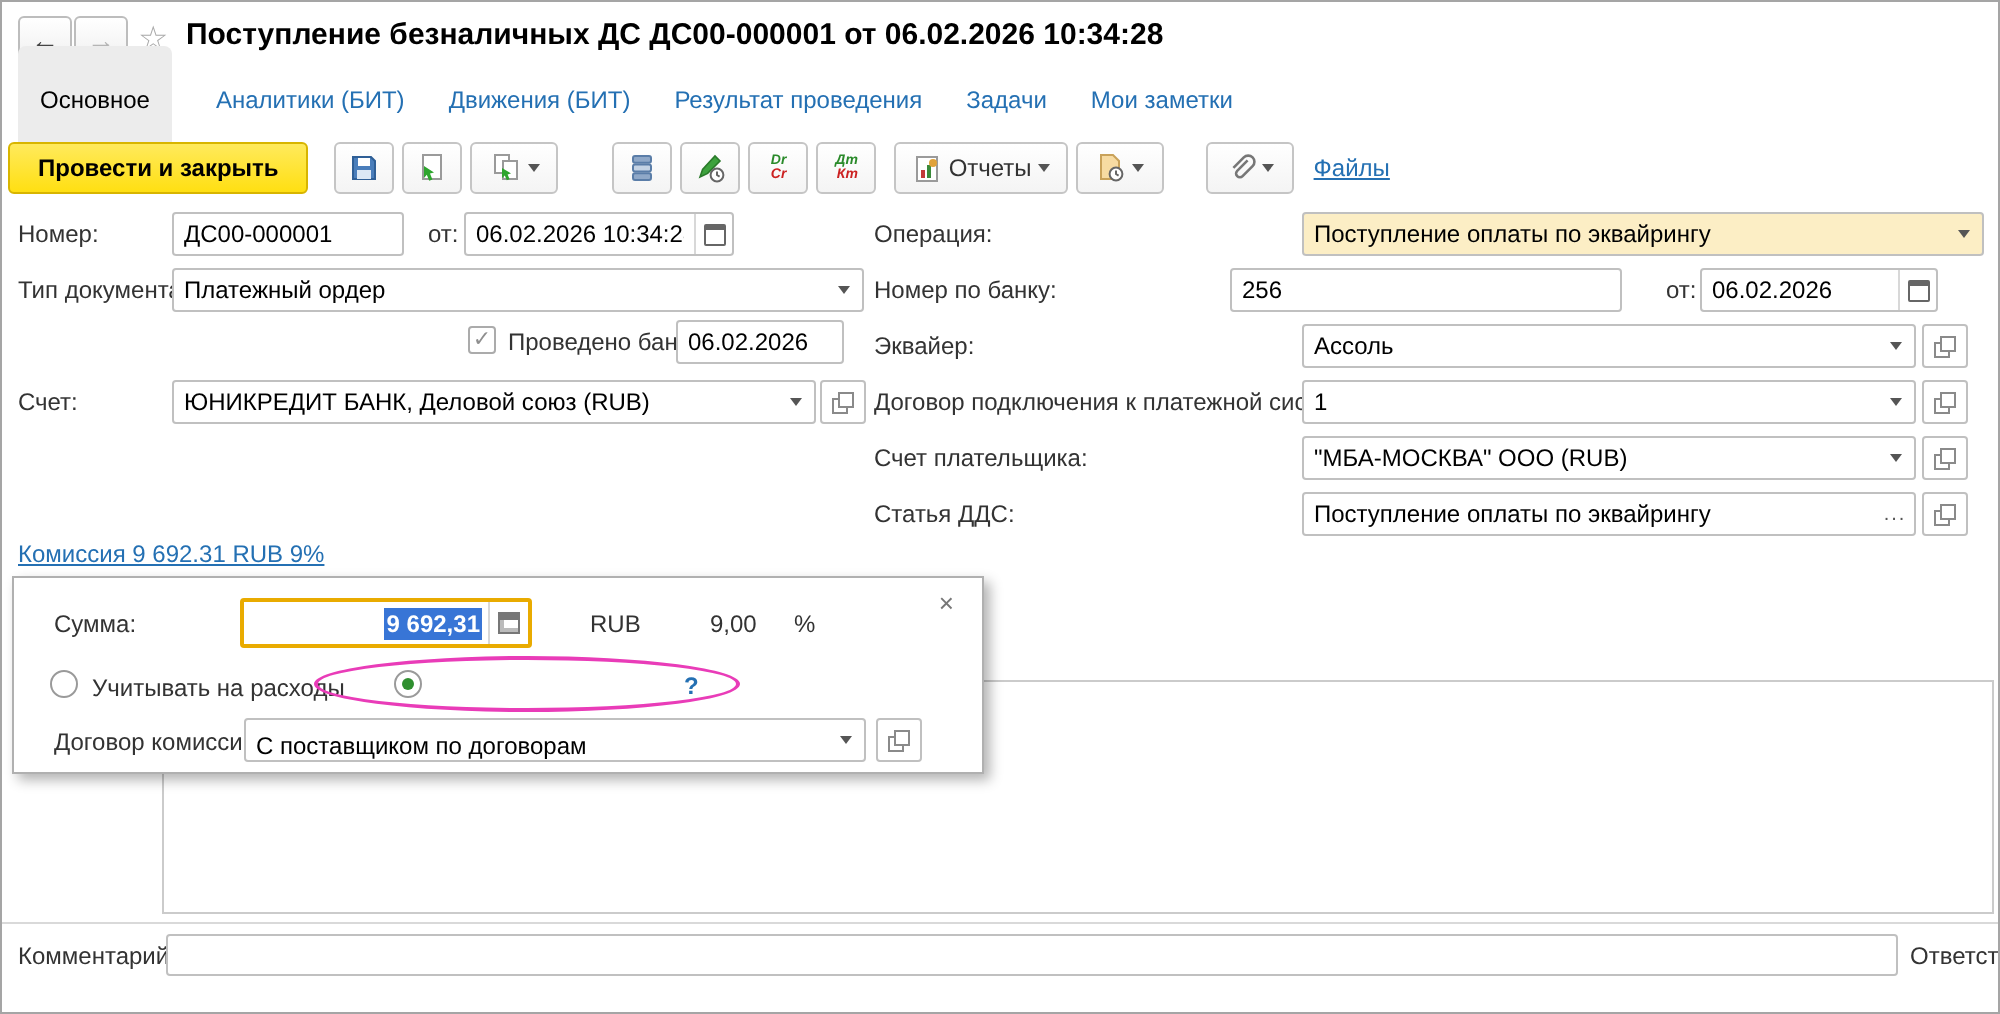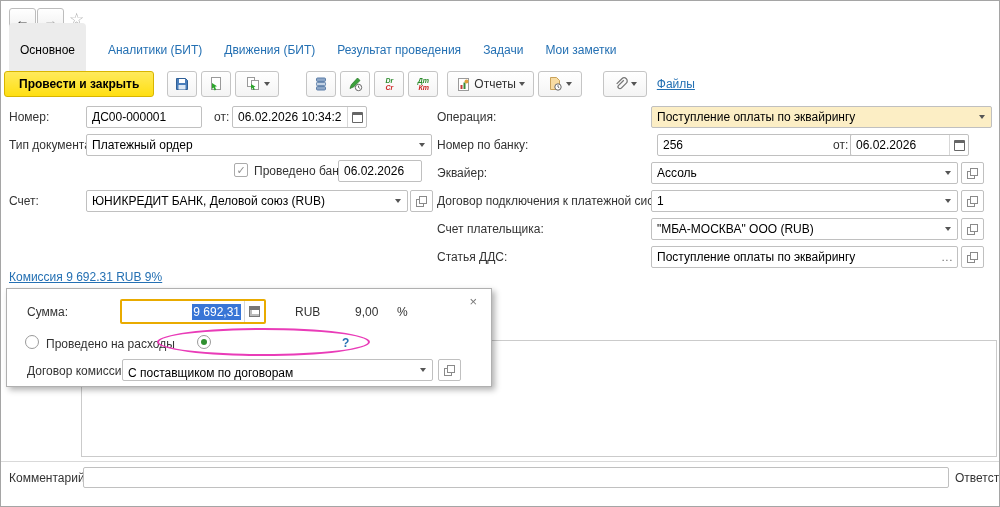--- a/index.html
+++ b/index.html
@@ -77,21 +77,21 @@
     position:absolute; left:5px; top:287px; width:486px; height:99px;
     background:#fff; border:1px solid #b0b0b0; box-shadow:3px 3px 6px rgba(0,0,0,0.3);
     z-index:10;
   }
   .popup .close { position:absolute; right:14px; top:5px; color:#777; font-size:13px; cursor:pointer; }
   .sumfield {
     position:absolute; left:113px; top:10px; width:146px; height:25px;
     border:2px solid #e9ab00; border-radius:2px; background:#fff;
     display:flex; align-items:center;
   }
-  .sumval { flex:1; text-align:right; padding-right:3px; font-size:12px; }
+  .sumval { flex:1; text-align:right; padding-right:3px; font-size:12px;font-weight:bold; }
   .sumval span { background:#3875d6; color:#fff; padding:1px 1px; }
   .calc-cell { width:20px; align-self:stretch; border-left:1px solid #d8d8d8; display:flex; align-items:center; justify-content:center; cursor:pointer; }
   .calc-ic { width:11px; height:11px; border:1px solid #777; border-top:4px solid #777; background:#fff; box-shadow:inset 2px -2px 0 #bbb; }
   .radio { position:absolute; width:14px; height:14px; border:1px solid #9a9a9a; border-radius:50%; background:#fff; }
   .radio.on::after { content:""; position:absolute; left:3px; top:3px; width:6px; height:6px; border-radius:50%; background:#2f8f2f; }
   .annot-ellipse {
     position:absolute; left:150px; top:39px; width:213px; height:28px;
     border:2px solid #e93cb8; border-radius:50%; pointer-events:none; z-index:12;
   }
   .help { color:#2470b3; font-weight:bold; cursor:pointer; }
@@ -103,20 +103,21 @@
 
 <div id="window">
 
   <div class="nav-btn" style="left:8px;">
     <span>←</span>
   </div>
   <div class="nav-btn disabled" style="left:36px;">
     <span>→</span>
   </div>
   <div class="star">☆</div>
+  <div class="title">Поступление безналичных ДС ДС00-000001 от 06.02.2026 10:34:28</div>
 
   <div class="tabs">
     <span class="tab-chip">Основное</span>
     <span class="tab-link">Аналитики (БИТ)</span>
     <span class="tab-link">Движения (БИТ)</span>
     <span class="tab-link">Результат проведения</span>
     <span class="tab-link">Задачи</span>
     <span class="tab-link">Мои заметки</span>
   </div>
 
@@ -244,21 +245,21 @@
 
   <div class="lbl" style="left:436px; top:109px;">Операция:</div>
   <div class="field hl" style="left:650px; top:105px; width:341px;">
     <input value="Поступление оплаты по эквайрингу" style="">
     <span class="cell">
         <span class="caret"></span>
       </span>
   </div>
 
   <div class="lbl" style="left:436px; top:137px;">Номер по банку:</div>
-  <div class="field" style="left:656px; top:133px; width:196px;">
+  <div class="field" style="left:614px; top:133px; width:196px;">
     <input value="256" style="">
   </div>
   <div class="lbl" style="left:832px; top:137px;">от:</div>
   <div class="field" style="left:849px; top:133px; width:119px;">
     <input value="06.02.2026" style="">
     <span class="cell sep">
         <span class="cal-ic"></span>
       </span>
   </div>
 
@@ -330,21 +331,21 @@
       <span class="sumval"><span>9 692,31</span></span>
       <span class="calc-cell">
           <span class="calc-ic"></span>
         </span>
     </div>
     <div class="lbl" style="left:288px; top:16px;">RUB</div>
     <div class="lbl" style="left:348px; top:16px;">9,00</div>
     <div class="lbl" style="left:390px; top:16px;">%</div>
 
     <span class="radio" style="left:18px; top:46px;"></span>
-    <div class="lbl" style="left:39px; top:48px;">Проведено на расходы</div>
+    <div class="lbl" style="left:39px; top:48px;">Учитывать на расходы</div>
     <span class="radio on" style="left:190px; top:46px;"></span>
     <span class="help" style="position:absolute; left:335px; top:47px;">?</span>
     <div class="annot-ellipse"></div>
 
     <div class="lbl" style="left:20px; top:75px;">Договор комиссии:</div>
     <div class="field" style="left:115px; top:70px; width:311px;align-items:flex-end;">
       <input value="С поставщиком по договорам" style="">
       <span class="cell">
           <span class="caret"></span>
         </span>

